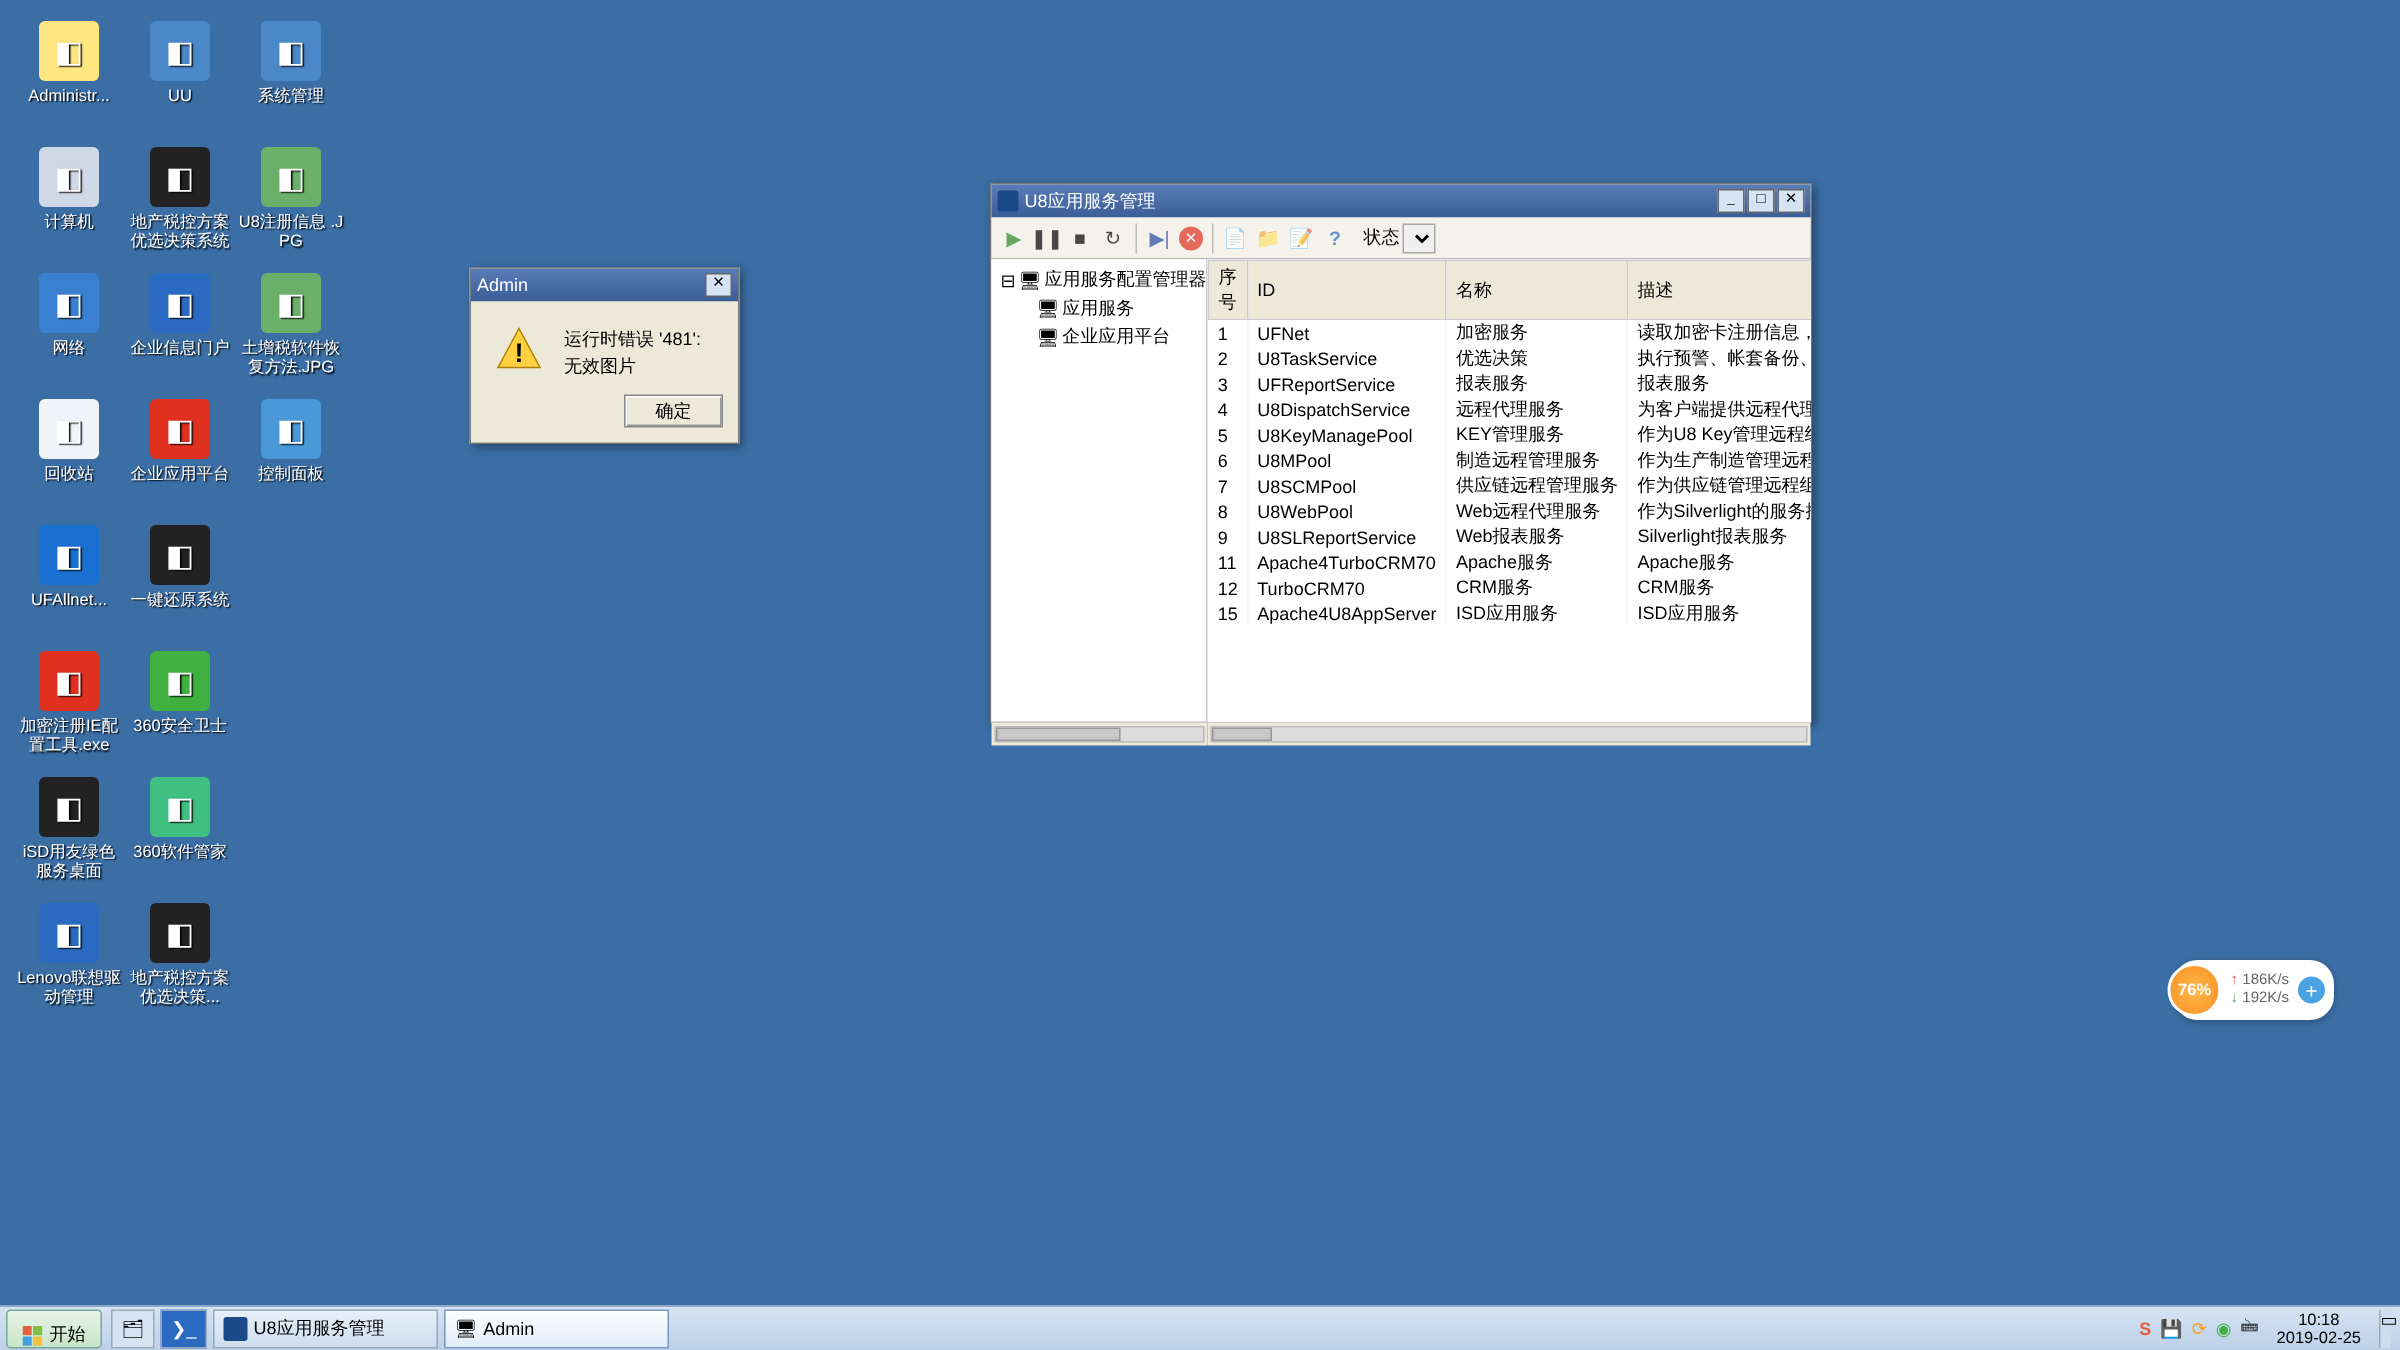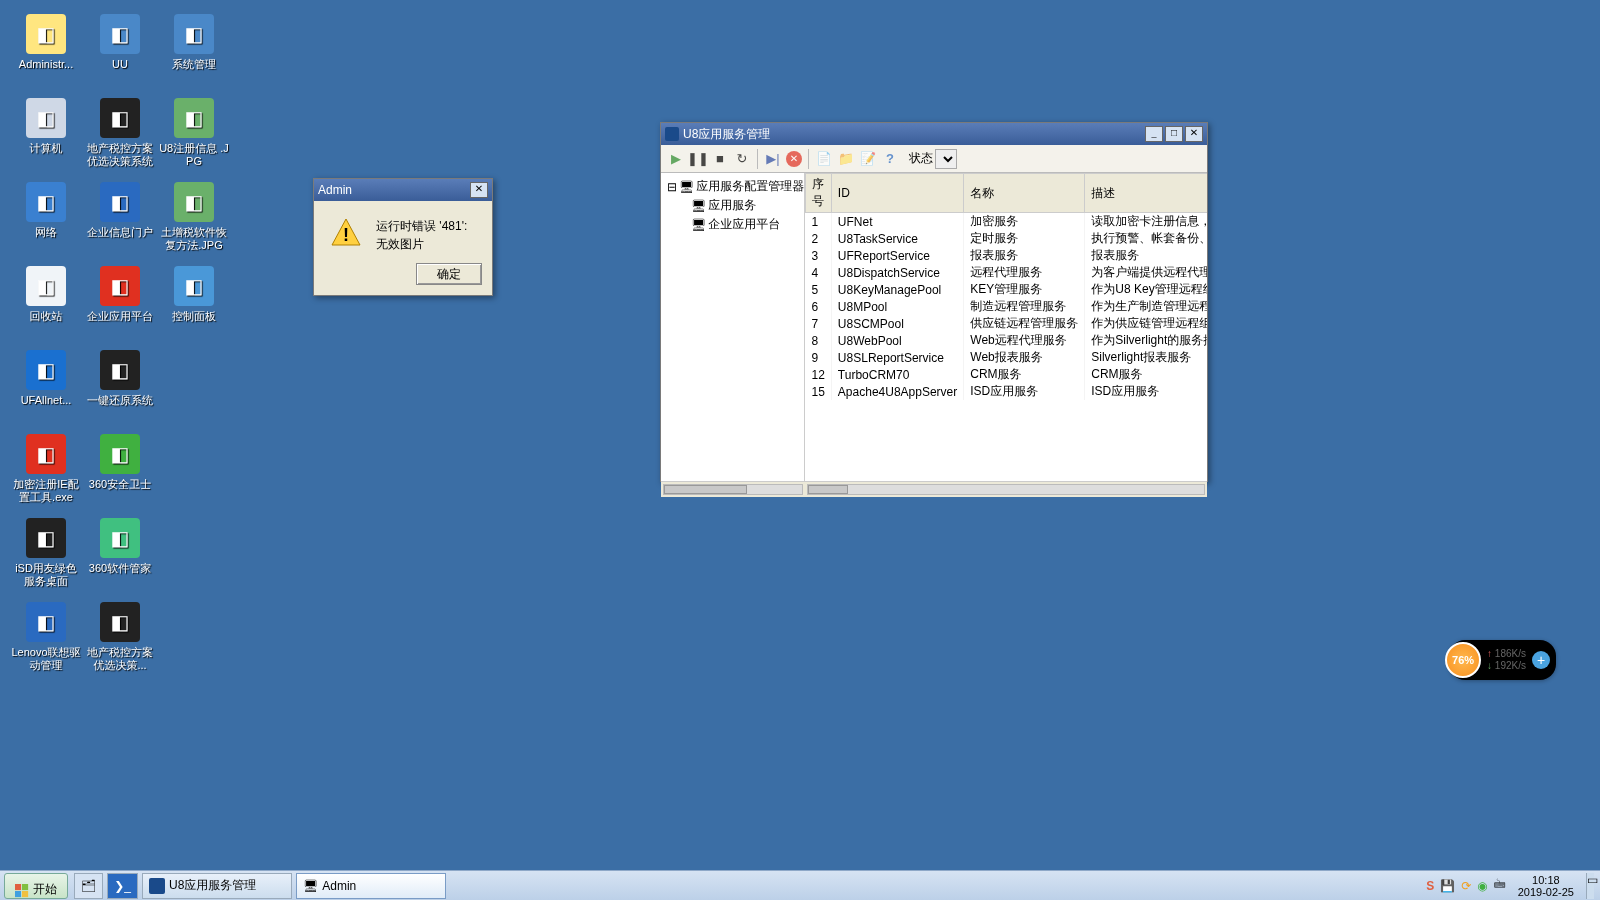--- a/index.html
+++ b/index.html
@@ -46,21 +46,21 @@
 .list { flex:1; overflow:auto; background:#fff; }
 .list table { border-collapse:collapse; font-size:12px; width:100%; }
 .list th { background:#ece9d8; border:1px solid #ccc; text-align:left; padding:2px 6px; font-weight:normal; position:sticky; top:0; }
 .list td { padding:0 6px; white-space:nowrap; border-right:1px solid #f4f4f4; height:16px; }
 .hscroll { height:16px; background:#ece9d8; border-top:1px solid #ccc; display:flex; }
 .hscroll .bar { flex:1; margin:2px; background:#ddd; border:1px solid #bbb; position:relative; }
 .hscroll .thumb { position:absolute; left:0; top:0; bottom:0; width:40px; background:#c8c8c8; border:1px solid #999; }
 .status-combo { display:flex; align-items:center; gap:2px; margin-left:6px; }
 
 
-.netw { position:absolute; right:44px; top:640px; display:flex; align-items:center; background:#000000; border-radius:16px; padding:2px 6px; box-shadow:0 1px 4px rgba(0,0,0,.3); gap:6px; }
+.netw { position:absolute; right:44px; top:640px; display:flex; align-items:center; background:#ffffff; border-radius:16px; padding:2px 6px; box-shadow:0 1px 4px rgba(0,0,0,.3); gap:6px; }
 .netw .circle { width:36px; height:36px; border-radius:50%; background:radial-gradient(#ffb84d,#f89020); border:2px solid #fff; display:flex; align-items:center; justify-content:center; color:#fff; font-size:11px; font-weight:bold; margin-left:-10px; }
 .netw .speeds { font-size:10px; line-height:12px; color:#666; }
 .netw .plus { width:18px; height:18px; border-radius:50%; background:#4aa3e0; color:#fff; display:flex; align-items:center; justify-content:center; font-size:14px; cursor:pointer; }
 
 select.combo { height:20px; border:1px solid #aaa; }
 </style>
 </head>
 <body>
 
 <div class="desktop">
@@ -245,21 +245,21 @@
           <tbody id="list-body">
               <tr>
                 <td>1</td>
                 <td>UFNet</td>
                 <td>加密服务</td>
                 <td>读取加密卡注册信息，为U8的</td>
               </tr>
               <tr>
                 <td>2</td>
                 <td>U8TaskService</td>
-                <td>定时服务</td>
+                <td>优选决策</td>
                 <td>执行预警、帐套备份、异常清</td>
               </tr>
               <tr>
                 <td>3</td>
                 <td>UFReportService</td>
                 <td>报表服务</td>
                 <td>报表服务</td>
               </tr>
               <tr>
                 <td>4</td>
@@ -289,20 +289,26 @@
                 <td>8</td>
                 <td>U8WebPool</td>
                 <td>Web远程代理服务</td>
                 <td>作为Silverlight的服务控制组</td>
               </tr>
               <tr>
                 <td>9</td>
                 <td>U8SLReportService</td>
                 <td>Web报表服务</td>
                 <td>Silverlight报表服务</td>
+              </tr>
+              <tr>
+                <td>11</td>
+                <td>Apache4TurboCRM70</td>
+                <td>Apache服务</td>
+                <td>Apache服务</td>
               </tr>
               <tr>
                 <td>12</td>
                 <td>TurboCRM70</td>
                 <td>CRM服务</td>
                 <td>CRM服务</td>
               </tr>
               <tr>
                 <td>15</td>
                 <td>Apache4U8AppServer</td>

